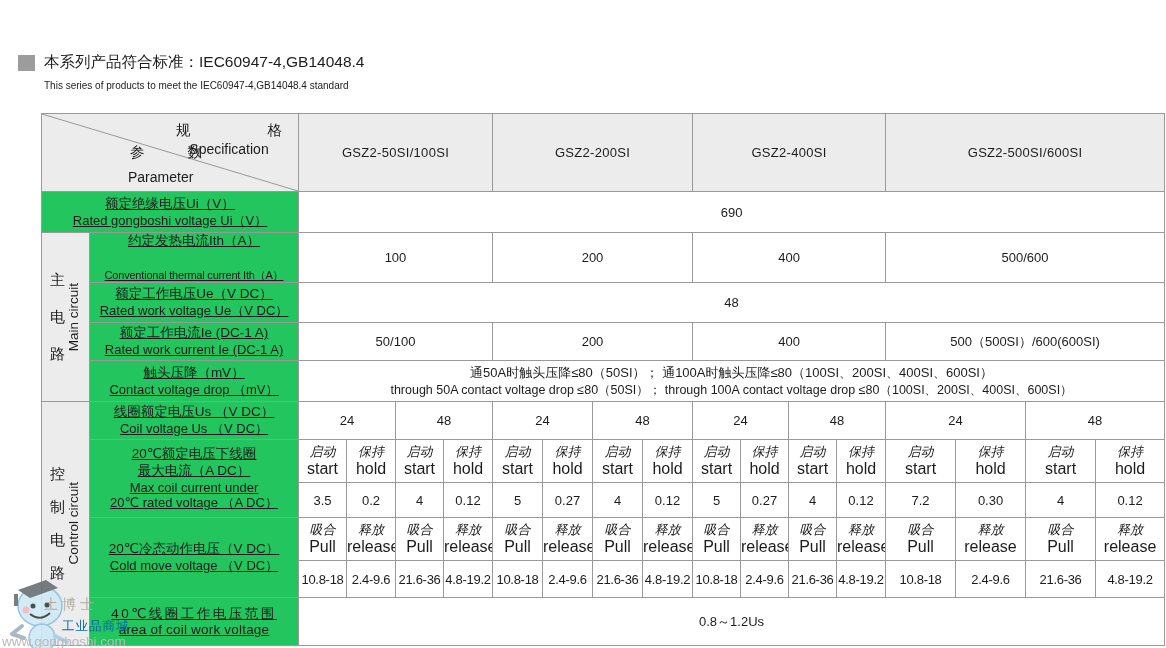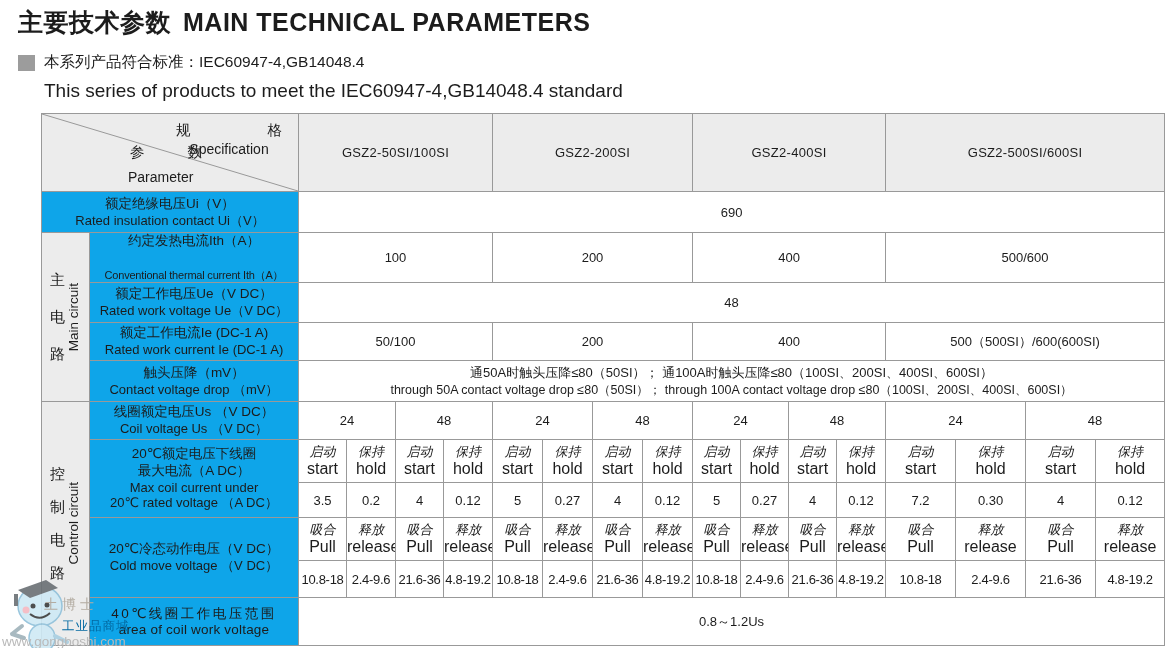--- a/index.html
+++ b/index.html
@@ -5,40 +5,40 @@
   * { margin:0; padding:0; box-sizing:border-box; }
   html,body { width:1166px; height:648px; background:#fff; overflow:hidden;
     font-family:"Liberation Sans","DejaVu Sans",sans-serif; color:#1c1c1c; }
   .page { position:relative; width:1166px; height:648px; }
 
   .title { position:absolute; left:18px; top:6px; font-size:25px; font-weight:bold; letter-spacing:.5px; }
   .title .en { margin-left:12px; }
 
   .bullet { position:absolute; left:18px; top:55px; width:17px; height:16px; background:#9aA0a0; background:#9c9c9c; }
   .std-zh { position:absolute; left:44px; top:52px; font-size:15.5px; }
-  .std-en { position:absolute; left:44px; top:80px; font-size:19px; }
+  .std-en { position:absolute; left:44px; top:80px; font-size:10px; }
 
   table.tech { position:absolute; left:41px; top:113px; width:1123px;
     border-collapse:collapse; table-layout:fixed; }
   table.tech td { border:1px solid #999; text-align:center; vertical-align:middle;
     font-size:13px; padding:0; overflow:hidden; }
 
   tr.r-head   { height:78px; }
   tr.r-ui     { height:41px; }
   tr.r-ith    { height:38px; }
   tr.r-ue     { height:40px; }
   tr.r-ie     { height:38px; }
   tr.r-drop   { height:41px; }
   tr.r-us     { height:38px; }
   tr.r-shh    { height:43px; }
   tr.r-shv    { height:35px; }
   tr.r-prh    { height:43px; }
   tr.r-prv    { height:37px; }
   tr.r-range  { height:48px; }
-  td.lbl  { background:#0ea5e9; text-align:left; padding:2px 4px 2px 6px; }
+  td.lbl  { background:#22c55e; text-align:left; padding:2px 4px 2px 6px;text-decoration:underline; }
   .lbl .zh { display:block; font-size:13.5px; line-height:1.25; }
   .lbl .en { display:block; font-size:13px;   line-height:1.2; }
   .lbl .en.cond { font-size:11px; letter-spacing:-.2px;margin-top:19px; }
 
   td.model { background:#ececec; font-size:14.5px; letter-spacing:.3px; }
 
   td.corner { position:relative; background:#ececec; }
   .corner svg { position:absolute; left:0; top:0; width:100%; height:100%; }
   .spec-blk { position:absolute; top:7px; right:10px; width:118px; font-size:14px; }
   .spec-blk .spread { display:flex; justify-content:space-between; padding:0 6px; font-size:14.5px; }
@@ -70,23 +70,20 @@
   .watermark { position:absolute; left:0; top:572px; width:200px; height:95px; pointer-events:none; }
   .wm-name  { position:absolute; left:44px; top:24px; color:#b3aca2; font-size:14px; letter-spacing:4px; }
   .wm-store { position:absolute; left:62px; top:46px; color:#0369a1; font-size:12.5px; letter-spacing:1px; }
   .wm-url   { position:absolute; left:2px;  top:62px; color:#b9b9b9; font-size:13.5px; }
 </style>
 </head>
 <body>
 
 <div class="page">
 
-  <div class="title">
-    <span>主要技术参数</span><span class="en">MAIN TECHNICAL PARAMETERS</span>
-  </div>
 
   <div class="bullet"></div>
   <div class="std-zh">本系列产品符合标准：IEC60947-4,GB14048.4</div>
   <div class="std-en">This series of products to meet the IEC60947-4,GB14048.4 standard</div>
 
   <table class="tech">
     <colgroup>
       <col style="width:48px">
         <col style="width:209px">
       <col style="width:48px">
@@ -130,21 +127,21 @@
       </td>
       <td class="model" colspan="4">GSZ2-50SI/100SI</td>
       <td class="model" colspan="4">GSZ2-200SI</td>
       <td class="model" colspan="4">GSZ2-400SI</td>
       <td class="model" colspan="4">GSZ2-500SI/600SI</td>
     </tr>
 
     <tr class="r-ui">
       <td class="lbl" colspan="2">
         <span class="zh">额定绝缘电压Ui（V）</span>
-        <span class="en">Rated insulation contact Ui（V）</span>
+        <span class="en">Rated gongboshi voltage Ui（V）</span>
       </td>
       <td class="val" colspan="16">690</td>
     </tr>
 
     <tr class="r-ith">
       <td class="grp" rowspan="4">
         <div class="grp-inner">
           <div class="grp-zh gap18">
             <span>主</span>
             <span>电</span>

